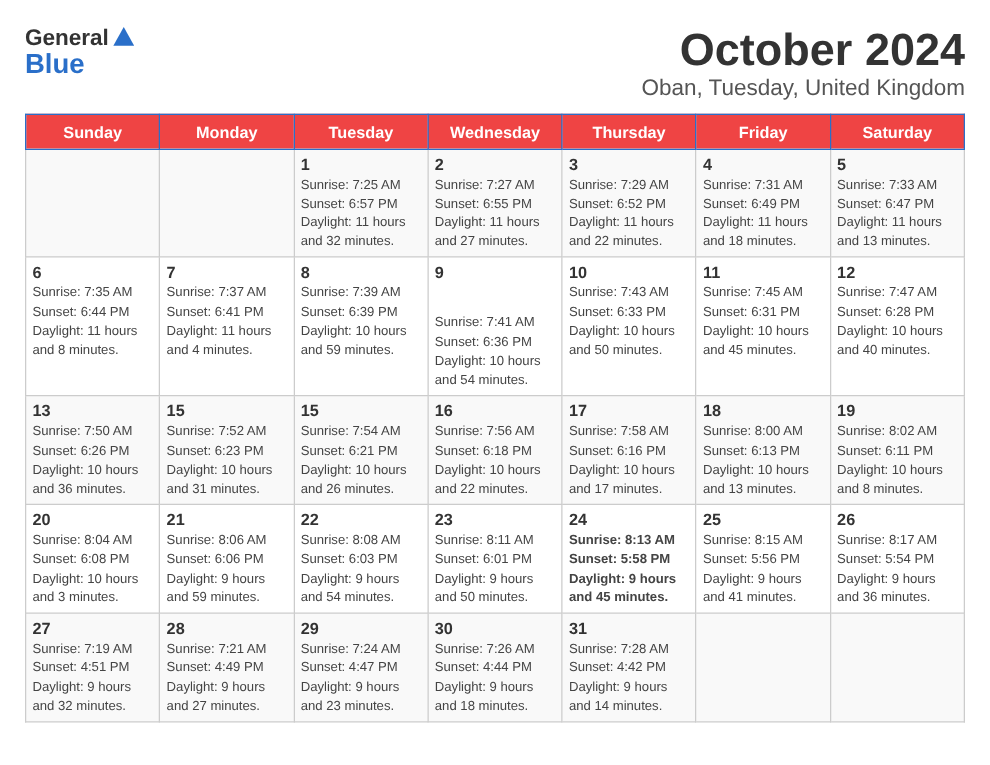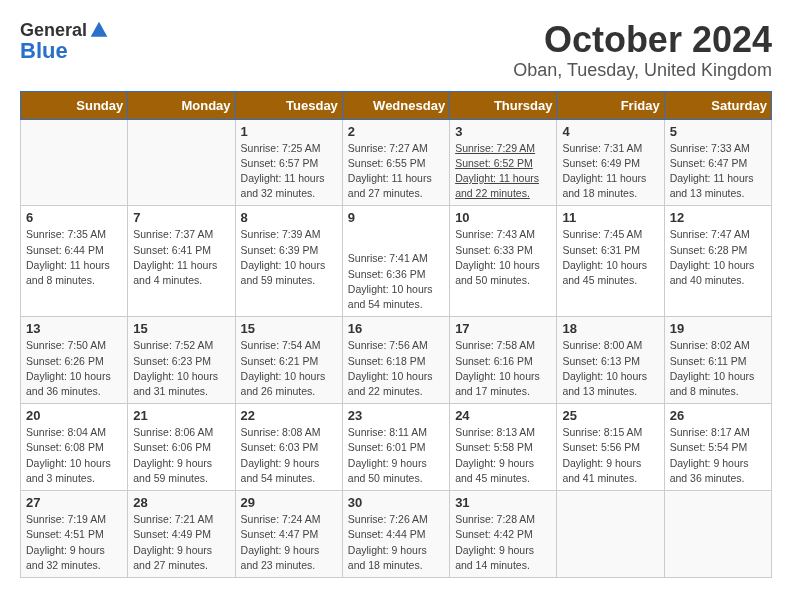--- a/index.html
+++ b/index.html
@@ -49,24 +49,24 @@
     .location-title {
       font-size: 18px;
       color: #555;
     }
     table {
       width: 100%;
       border-collapse: collapse;
       font-size: 11px;
     }
     thead tr th {
-      background-color: #a16207;
+      background-color: #ef4444;
       color: #fff;
       padding: 6px 4px;
-      text-align: right;
+      text-align: center;
       font-size: 13px;
       font-weight: bold;
       border: 1px solid #2a6fc9;
     }
     tbody tr td {
       border: 1px solid #ccc;
       vertical-align: top;
       padding: 4px 5px;
       width: calc(100% / 7);
       min-height: 80px;
@@ -138,21 +138,21 @@
 Daylight: 11 hours and 32 minutes.</div>
         </td>
         <td>
           <span class="day-number">2</span>
           <div class="day-info" style="white-space: pre-line;">Sunrise: 7:27 AM
 Sunset: 6:55 PM
 Daylight: 11 hours and 27 minutes.</div>
         </td>
         <td>
           <span class="day-number">3</span>
-          <div class="day-info" style="white-space: pre-line; text-decoration: underline;">Sunrise: 7:29 AM
+          <div class="day-info" style="white-space: pre-line;">Sunrise: 7:29 AM
 Sunset: 6:52 PM
 Daylight: 11 hours and 22 minutes.</div>
         </td>
         <td>
           <span class="day-number">4</span>
           <div class="day-info" style="white-space: pre-line;">Sunrise: 7:31 AM
 Sunset: 6:49 PM
 Daylight: 11 hours and 18 minutes.</div>
         </td>
         <td>
@@ -270,21 +270,21 @@
 Daylight: 9 hours and 54 minutes.</div>
         </td>
         <td>
           <span class="day-number">23</span>
           <div class="day-info" style="white-space: pre-line;">Sunrise: 8:11 AM
 Sunset: 6:01 PM
 Daylight: 9 hours and 50 minutes.</div>
         </td>
         <td>
           <span class="day-number">24</span>
-          <div class="day-info" style="white-space: pre-line;">Sunrise: 8:13 AM
+          <div class="day-info" style="white-space: pre-line; font-weight: bold;">Sunrise: 8:13 AM
 Sunset: 5:58 PM
 Daylight: 9 hours and 45 minutes.</div>
         </td>
         <td>
           <span class="day-number">25</span>
           <div class="day-info" style="white-space: pre-line;">Sunrise: 8:15 AM
 Sunset: 5:56 PM
 Daylight: 9 hours and 41 minutes.</div>
         </td>
         <td>

